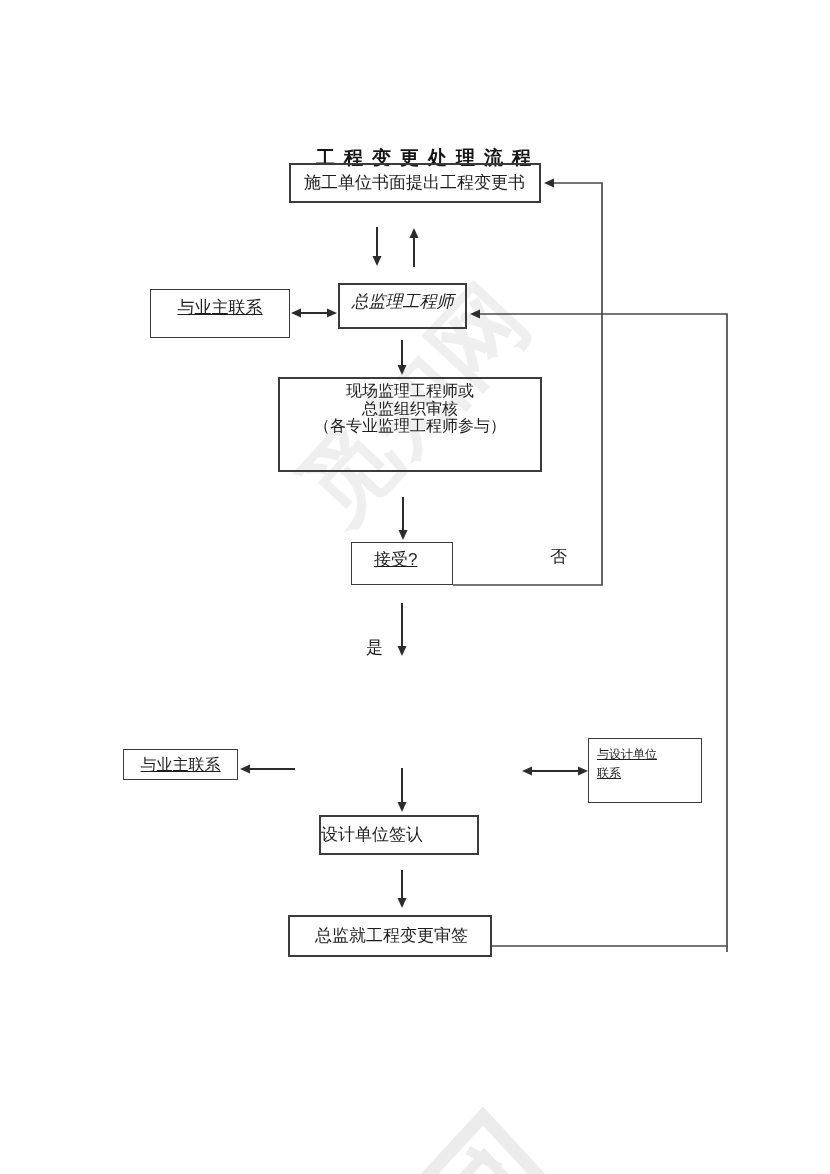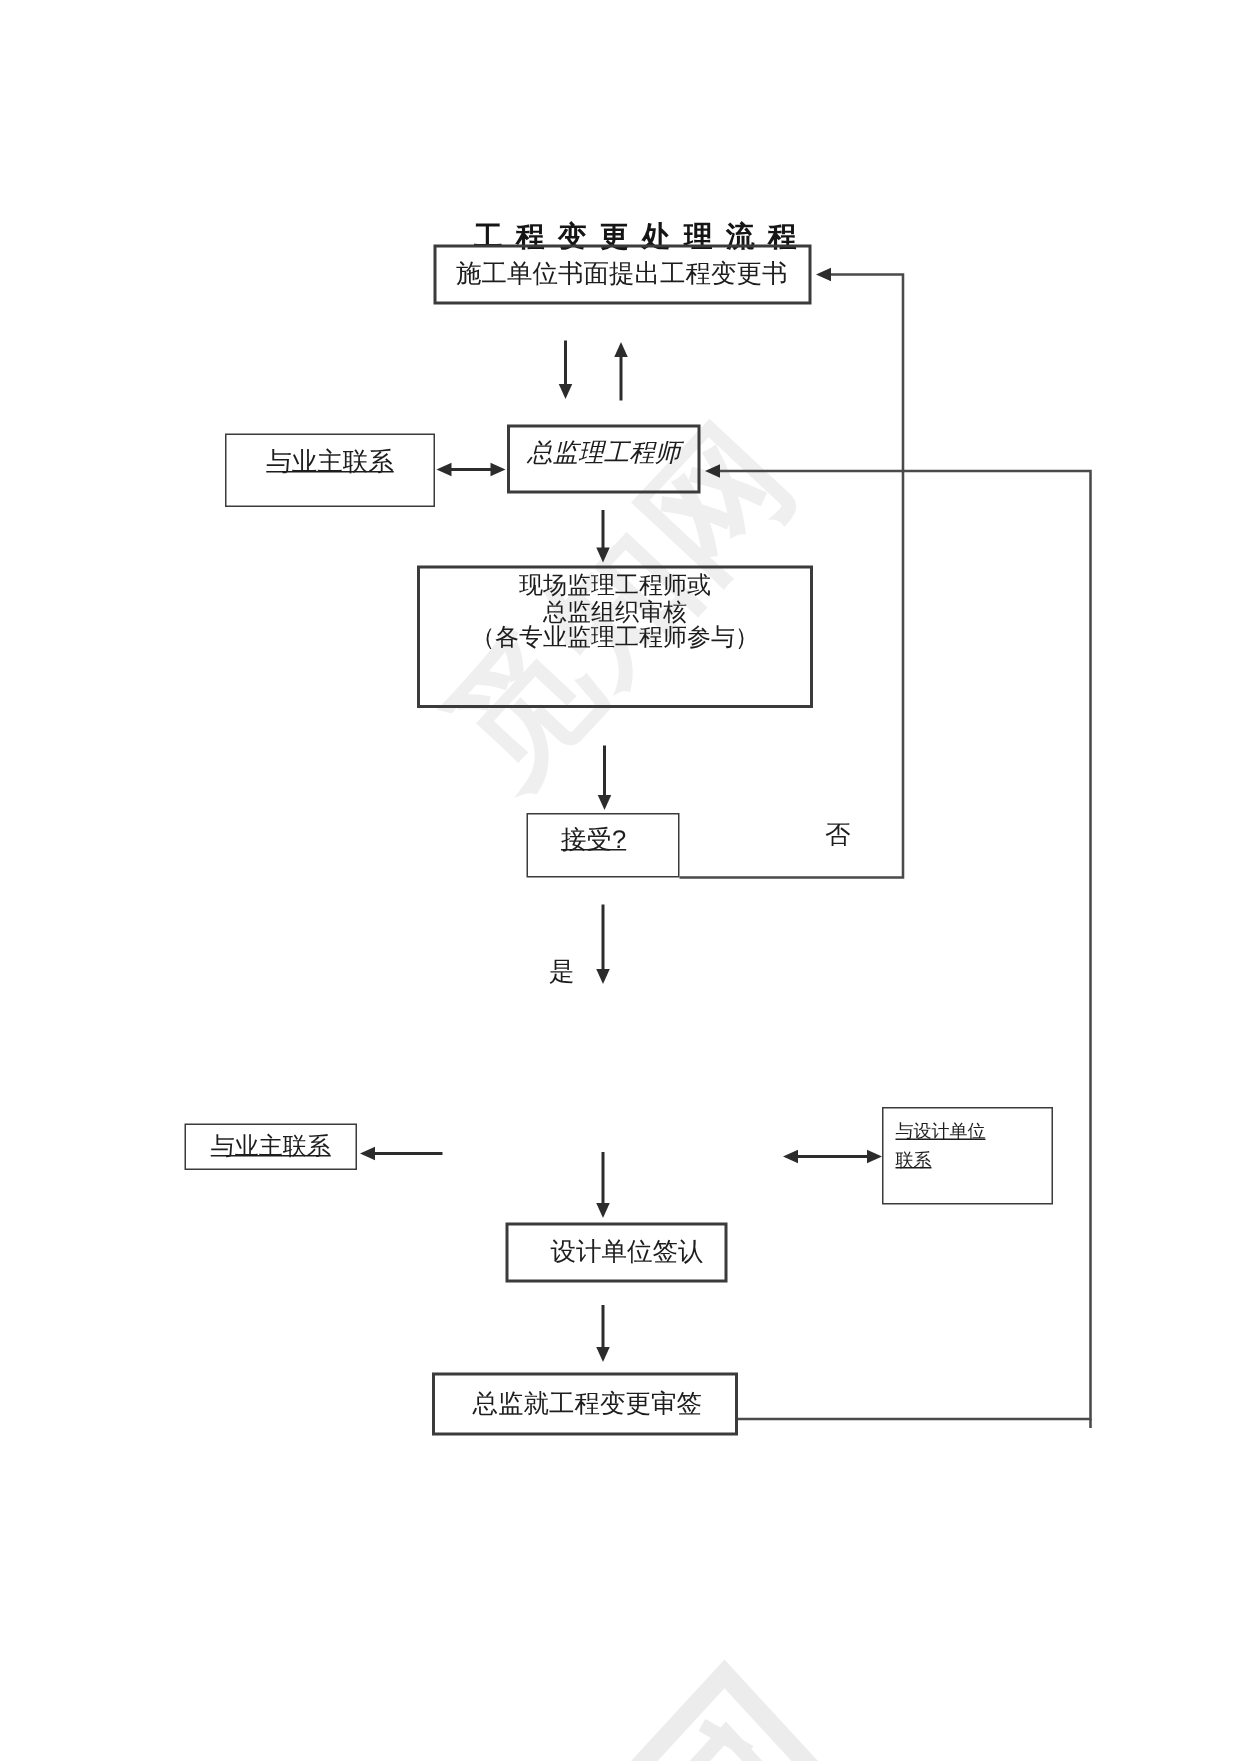--- a/index.html
+++ b/index.html
@@ -127,20 +127,20 @@
 （各专业监理工程师参与）</div>
 
   <div class="node thin" style="left:351px;top:542px;width:102px;height:43px;padding-left:22px;padding-top:6px;">接受?</div>
 
 
   <div class="node thin flex-ccenter" style="left:123px;top:749px;width:115px;height:31px;font-size:16px;">与业主联系</div>
 
   <div class="node thin multiline" style="left:588px;top:738px;width:114px;height:65px;padding:6px 8px;font-size:12px;line-height:19px;">与设计单位
 联系</div>
 
-  <div class="node" style="left:337px;top:815px;width:148px;height:40px;padding-left:28px;padding-top:7px;">设计单位签认</div>
+  <div class="node" style="left:319px;top:815px;width:160px;height:40px;padding-left:0;padding-top:7px;">设计单位签认</div>
 
   <div class="node flex-center" style="left:288px;top:915px;width:204px;height:42px;padding-left:25px;">总监就工程变更审签</div>
 
   <div class="branch-label" style="left:550px;top:545px;">否</div>
   <div class="branch-label" style="left:366px;top:636px;">是</div>
 
 </div>
 
 </body></html>

